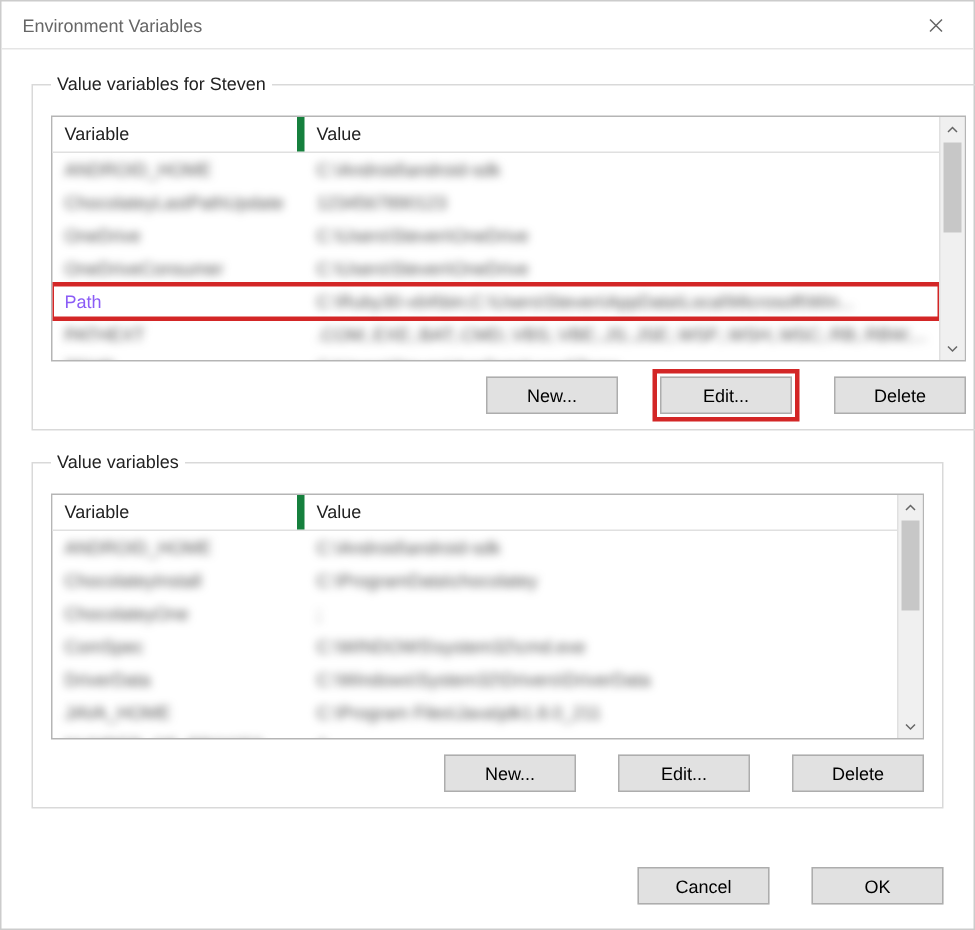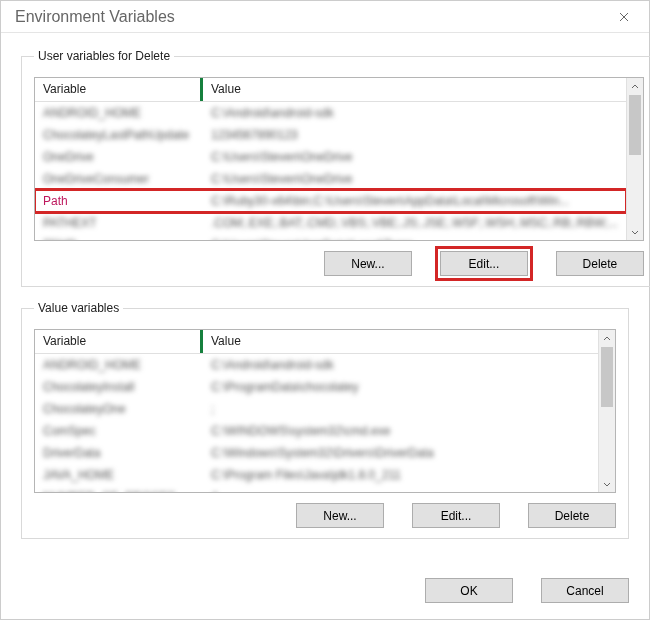--- a/index.html
+++ b/index.html
@@ -17,21 +17,21 @@
     display: flex; flex-direction: column;
     box-shadow: 0 2px 10px rgba(0,0,0,0.08);
   }
   .titlebar {
     height: 32px;
     display: flex; align-items: center; justify-content: space-between;
     padding: 0 10px 0 14px;
     border-bottom: 1px solid #e5e5e5;
     color: #666;
   }
-  .titlebar .title { font-size: 16px; }
+  .titlebar .title { font-size: 12px; }
   .titlebar .close {
     width: 30px; height: 24px;
     display: flex; align-items: center; justify-content: center;
     color: #888;
   }
   .titlebar .close svg { width: 10px; height: 10px; }
   .body {
     flex: 1;
     padding: 16px 20px 12px 20px;
     display: flex; flex-direction: column;
@@ -62,21 +62,21 @@
     display: flex;
     height: 24px;
     border-bottom: 1px solid #e0e0e0;
     background: #fff;
   }
   .lv-header .col {
     padding: 4px 8px;
     position: relative;
     color: #222;
   }
-  .lv-header .col:first-child { width: 168px; border-right: 3px solid #15803d; }
+  .lv-header .col:first-child { width: 168px; border-right: 5px solid #15803d; }
   .lv-header .col:last-child { flex: 1; }
   .lv-rows { }
   .lv-row {
     display: flex;
     height: 22px;
     align-items: center;
   }
   .lv-row .cell {
     padding: 0 8px;
     white-space: nowrap;
@@ -92,21 +92,21 @@
   .lv-row.highlight {
     outline: 3px solid #d32626;
     outline-offset: -1px;
     background: #fff;
     position: relative;
     z-index: 2;
   }
   .lv-row.highlight .cell:first-child {
     filter: none;
     font-weight: 400;
-    color: #be185d;
+    color: #8b5cf6;
   }
   .lv-row.highlight .cell:last-child {
     filter: blur(2.8px);
     color: #555;
   }
   .scrollbar {
     width: 17px;
     background: #f0f0f0;
     border-left: 1px solid #e0e0e0;
     position: relative;
@@ -159,21 +159,21 @@
     <div class="close" title="Close">
       <svg viewBox="0 0 10 10">
           <path d="M1 1 L9 9 M9 1 L1 9" stroke="#666" stroke-width="1" fill="none"></path>
         </svg>
     </div>
   </div>
 
   <div class="body">
 
     <fieldset class="group">
-      <legend>User variables for Delete</legend>
+      <legend>Value variables for Steven</legend>
 
       <div class="listview">
         <div class="listview-content">
           <div class="lv-header">
             <div class="col">Variable</div>
             <div class="col">Value</div>
           </div>
           <div class="lv-rows">
             <div class="lv-row blurred">
               <div class="cell">ANDROID_HOME</div>
@@ -285,17 +285,17 @@
       <div class="btn-row">
         <button class="win">New...</button>
         <button class="win">Edit...</button>
         <button class="win">Delete</button>
       </div>
     </fieldset>
 
   </div>
 
   <div class="footer">
+    <button class="win">Cancel</button>
     <button class="win">OK</button>
-    <button class="win">Cancel</button>
   </div>
 
 </div>
 
 </body></html>

